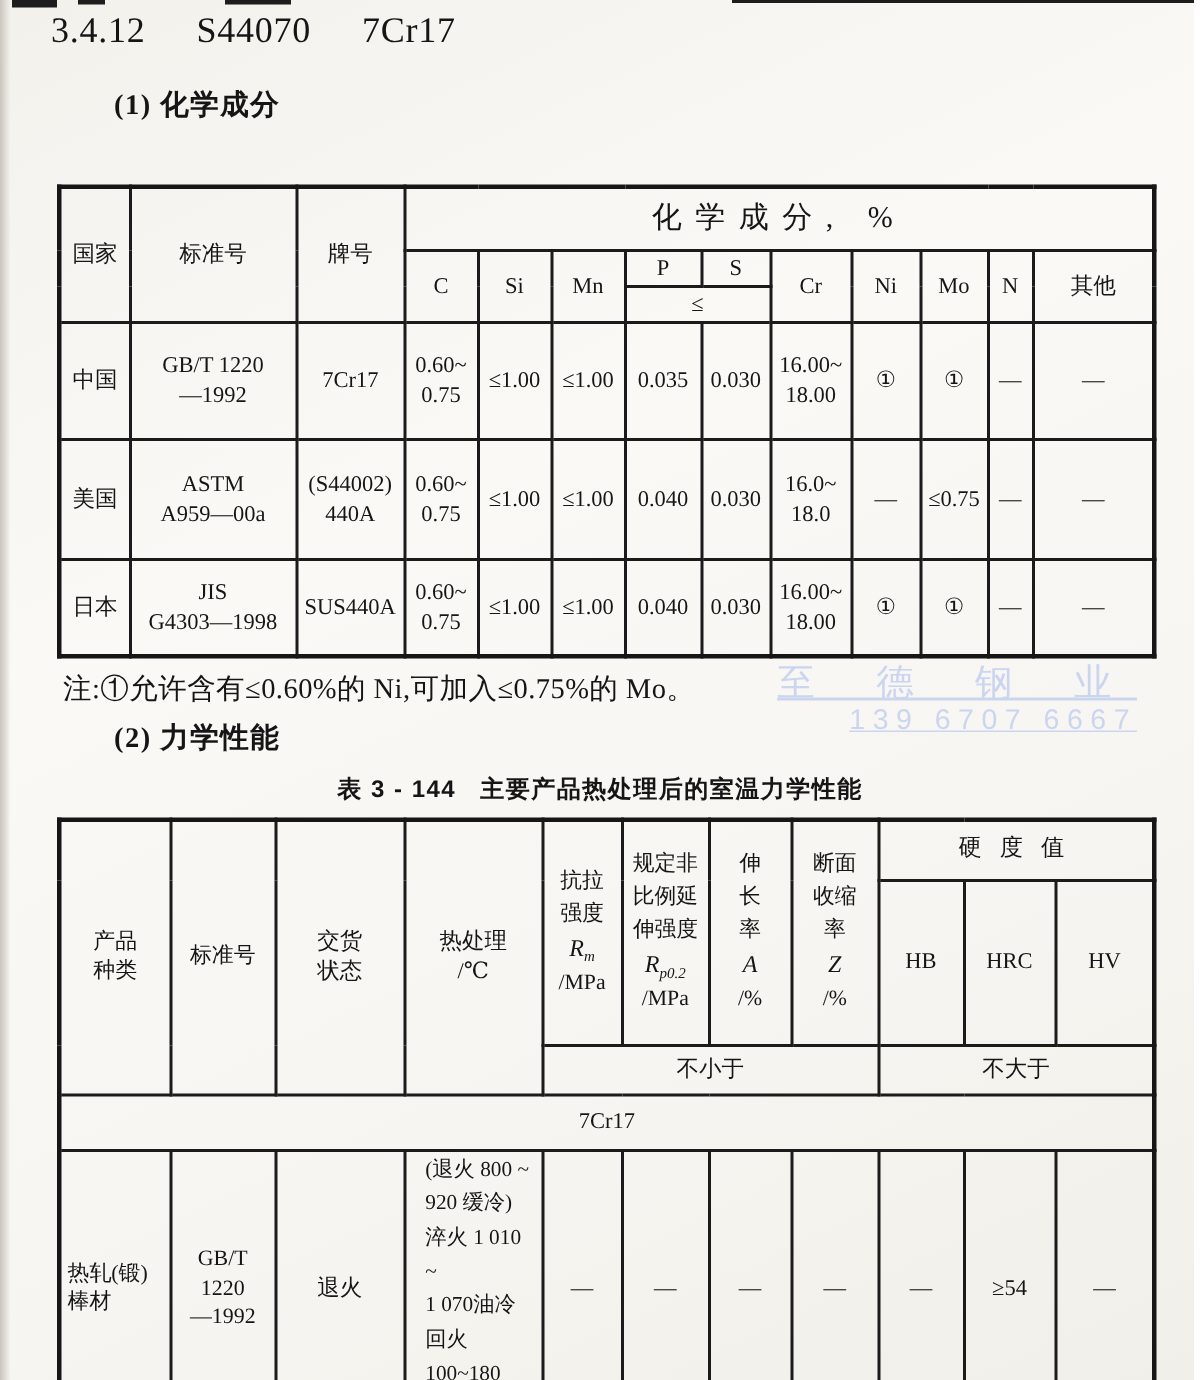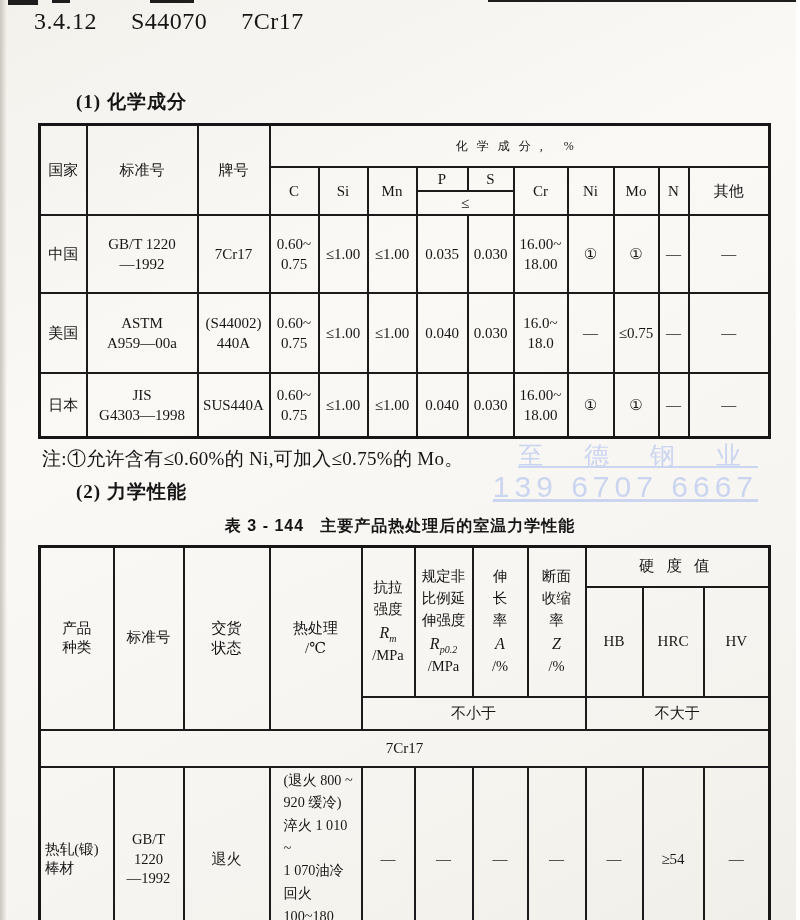--- a/index.html
+++ b/index.html
@@ -16,27 +16,27 @@
   .doc-title .gap{display:inline-block;width:34px;}
   .sect{position:absolute;left:76px;font-size:19px;font-weight:600;letter-spacing:1px;}
   .caption{position:absolute;width:800px;text-align:center;
     font-family:"Liberation Sans","DejaVu Sans",sans-serif;font-weight:bold;font-size:16px;letter-spacing:1px;}
   .caption .cap-gap{display:inline-block;width:16px;}
   table{border-collapse:collapse;table-layout:fixed;position:absolute;left:38px;width:730px;
     border:3px solid #161616;}
   td{border:2px solid #1b1b1b;text-align:center;vertical-align:middle;
     padding:1px 2px;font-size:15px;line-height:1.35;overflow:hidden;}
   .pre{white-space:pre-line;}
-  .ls8{letter-spacing:9px;font-size:12px;}
+  .ls8{letter-spacing:9px;font-size:20px;}
   .ls10{letter-spacing:12px;font-size:15.5px;padding-left:8px;}
   .note{position:absolute;left:42px;font-size:19px;letter-spacing:.3px;}
   .wm{position:absolute;color:#ccd5f0;font-family:"Liberation Sans","DejaVu Sans",sans-serif;
     font-weight:300;text-align:right;line-height:1.15;}
   .wm .wm1{font-size:25px;letter-spacing:17px;white-space:nowrap;}
-  .wm .wm2{font-size:30px;letter-spacing:5px;white-space:nowrap;}
+  .wm .wm2{font-size:19px;letter-spacing:5px;white-space:nowrap;}
   .sym{font-style:italic;font-size:16px;}
   sub{font-style:italic;font-size:10px;line-height:0;}
   .symline{line-height:1.5;}
   .unit{font-size:14.5px;}
   .mech-hdr{font-size:14.5px;line-height:1.5;}
   .heat-cell{text-align:left;font-size:14.2px;line-height:1.6;padding-left:13px;}
   .left-cell{text-align:left;padding-left:4px;font-size:14.6px;}
   .t2-first{font-size:14.6px;}
 </style>
 </head>
@@ -47,21 +47,21 @@
   <div class="edge-strip"></div>
   <div class="tick" style="left:8px;top:0;width:30px;height:5px;"></div>
   <div class="tick" style="left:52px;top:0;width:18px;height:3px;"></div>
   <div class="tick" style="left:150px;top:0;width:44px;height:3px;"></div>
   <div class="tick" style="left:488px;top:0;width:312px;height:2px;"></div>
 
   <div class="doc-title">
     <span>3.4.12</span><span class="gap"></span><span>S44070</span><span class="gap"></span><span>7Cr17</span>
   </div>
 
-  <div class="sect" style="top:57px;margin-top:32px;">(1) 化学成分</div>
+  <div class="sect" style="top:57px;">(1) 化学成分</div>
 
 
   <table style="top:123px;">
     <colgroup>
       <col style="width:47px">
         <col style="width:111px">
         <col style="width:72px">
       <col style="width:49px">
         <col style="width:49px">
         <col style="width:49px">

